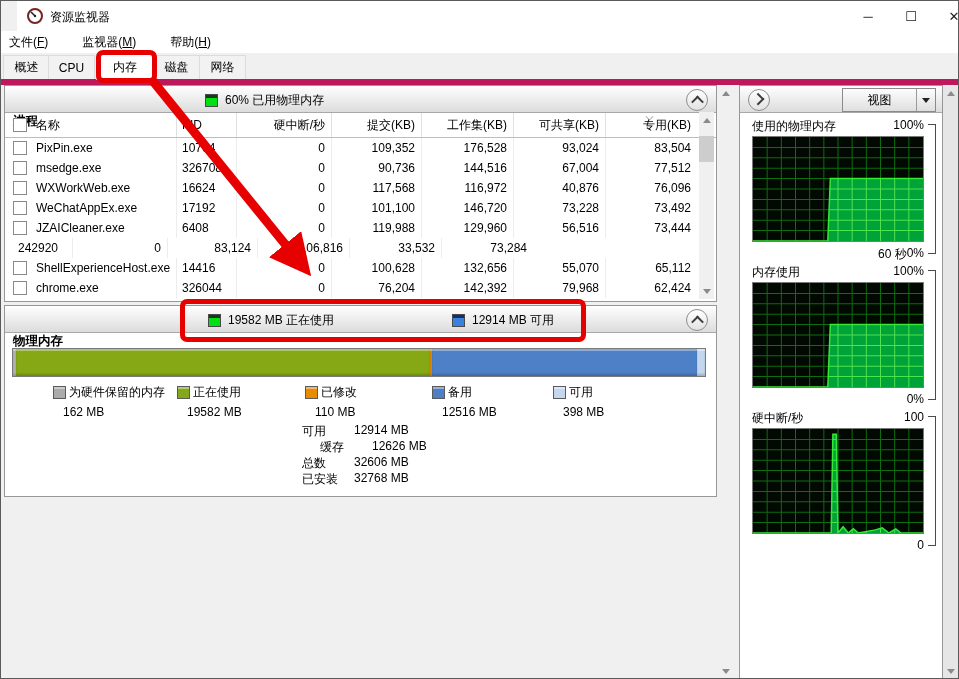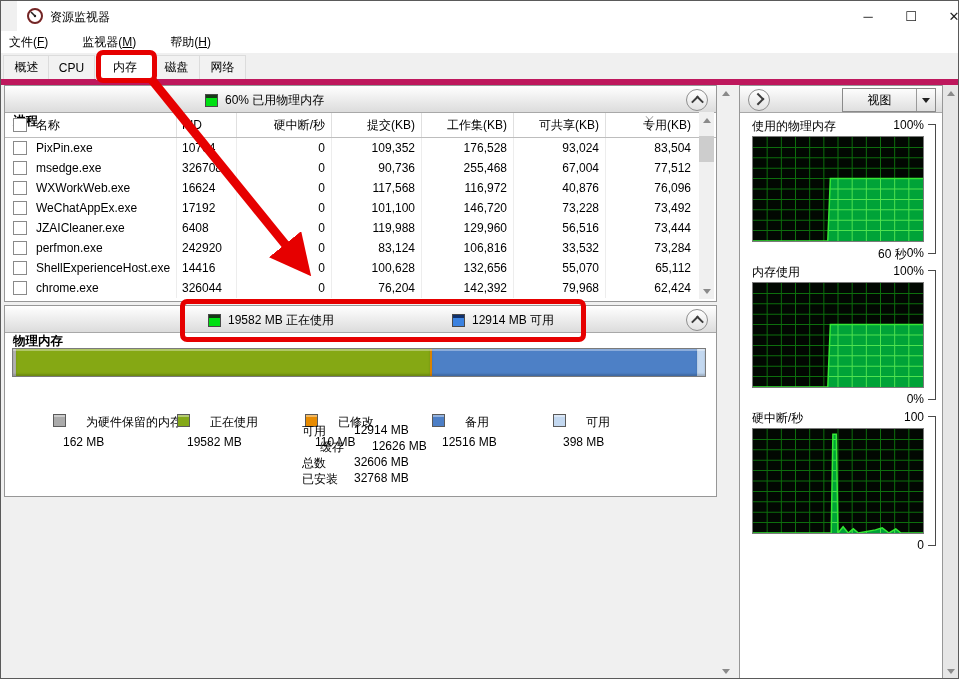--- a/index.html
+++ b/index.html
@@ -45,21 +45,21 @@
   
   .vscroll{position:absolute;width:15px;background:#f0f0f0;}
   .sb-btn{position:absolute;left:0;width:15px;height:16px;display:flex;align-items:center;justify-content:center;background:#f0f0f0;}
   .tri-up{width:0;height:0;border-left:4px solid transparent;border-right:4px solid transparent;border-bottom:5px solid #8a8a8a;}
   .tri-down{width:0;height:0;border-left:4px solid transparent;border-right:4px solid transparent;border-top:5px solid #8a8a8a;}
   .sb-thumb{position:absolute;left:0;width:15px;background:#cdcdcd;}
   
   #mem-bar{position:absolute;left:7px;top:42px;width:694px;height:29px;border:1px solid #7a7a7a;display:flex;box-sizing:border-box;background:#fff;}
   .bar-seg{height:100%;box-shadow:inset 0 2px 0 rgba(255,255,255,.35), inset 0 -2px 2px rgba(0,0,0,.18);}
   .legend-item{position:absolute;font-size:12px;}
-  .legend-top{display:flex;align-items:flex-start;gap:20px;margin-top:30px;}
+  .legend-top{display:flex;align-items:center;gap:3px;}
   .legend-sq{width:13px;height:13px;border:1px solid #5a5a5a;box-sizing:border-box;box-shadow:inset 0 2px 0 rgba(255,255,255,.4);}
   .legend-val{margin-top:4px;padding-left:10px;}
   .detail-row{position:absolute;display:flex;font-size:12px;}
   .detail-label{width:52px;}
   
   .view-btn{position:absolute;right:6px;top:2px;width:92px;height:22px;border:1px solid #8a8a8a;background:linear-gradient(180deg,#fdfdfd,#dfdfdf);display:flex;align-items:center;}
   .view-label{flex:1;text-align:center;}
   .view-arrow-zone{width:18px;height:100%;border-left:1px solid #9a9a9a;display:flex;align-items:center;justify-content:center;}
   .tri-dn-sm{width:0;height:0;border-left:4px solid transparent;border-right:4px solid transparent;border-top:5px solid #222;}
   .graph-title-row{position:absolute;left:12px;width:172px;display:flex;justify-content:space-between;font-size:12px;}
@@ -155,21 +155,21 @@
           <div class="cell c-num c-priv">83,504</div>
         </div>
         <div class="tbl-row">
           <div class="cell c-name">
             <span class="checkbox"></span>
             <span>msedge.exe</span>
           </div>
           <div class="cell c-pid">326708</div>
           <div class="cell c-num c-hf">0</div>
           <div class="cell c-num c-commit">90,736</div>
-          <div class="cell c-num c-ws">255,468</div>
+          <div class="cell c-num c-ws">144,516</div>
           <div class="cell c-num c-share">67,004</div>
           <div class="cell c-num c-priv">77,512</div>
         </div>
         <div class="tbl-row">
           <div class="cell c-name">
             <span class="checkbox"></span>
             <span>WXWorkWeb.exe</span>
           </div>
           <div class="cell c-pid">16624</div>
           <div class="cell c-num c-hf">0</div>
@@ -196,24 +196,20 @@
             <span>JZAICleaner.exe</span>
           </div>
           <div class="cell c-pid">6408</div>
           <div class="cell c-num c-hf">0</div>
           <div class="cell c-num c-commit">119,988</div>
           <div class="cell c-num c-ws">129,960</div>
           <div class="cell c-num c-share">56,516</div>
           <div class="cell c-num c-priv">73,444</div>
         </div>
         <div class="tbl-row">
-          <div class="cell c-name">
-            <span class="checkbox"></span>
-            <span>perfmon.exe</span>
-          </div>
           <div class="cell c-pid">242920</div>
           <div class="cell c-num c-hf">0</div>
           <div class="cell c-num c-commit">83,124</div>
           <div class="cell c-num c-ws">106,816</div>
           <div class="cell c-num c-share">33,532</div>
           <div class="cell c-num c-priv">73,284</div>
         </div>
         <div class="tbl-row">
           <div class="cell c-name">
             <span class="checkbox"></span>

